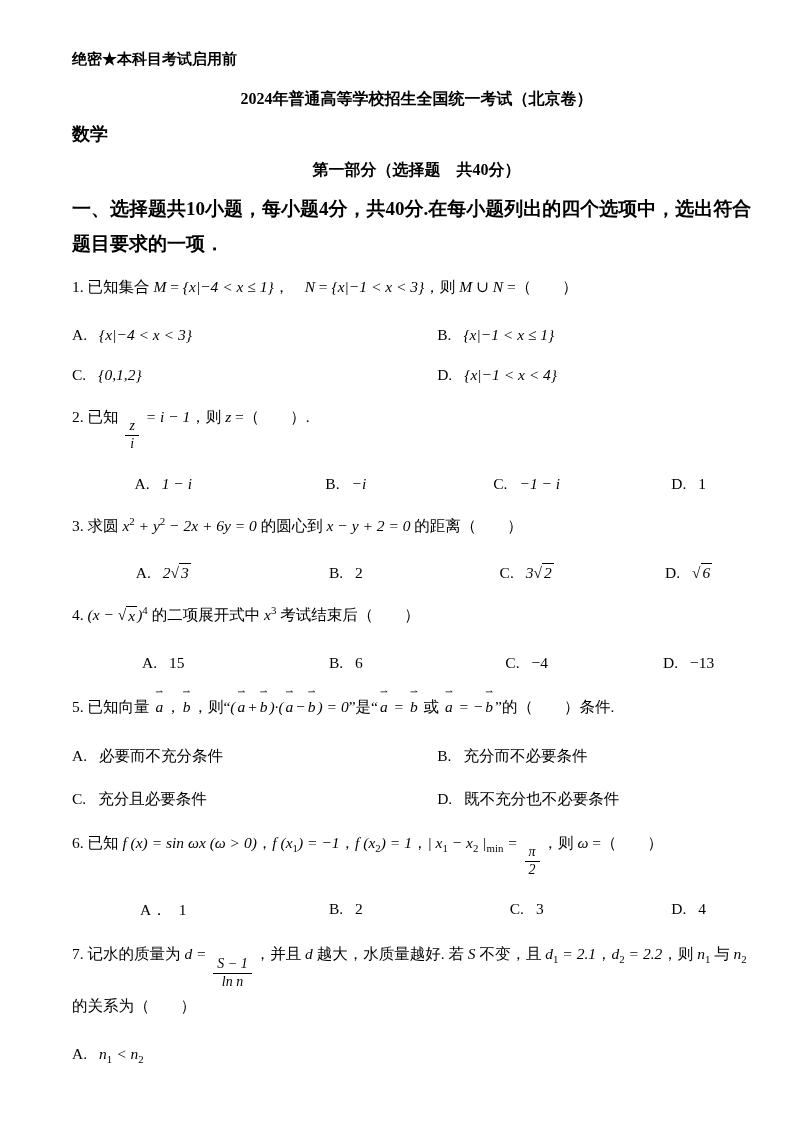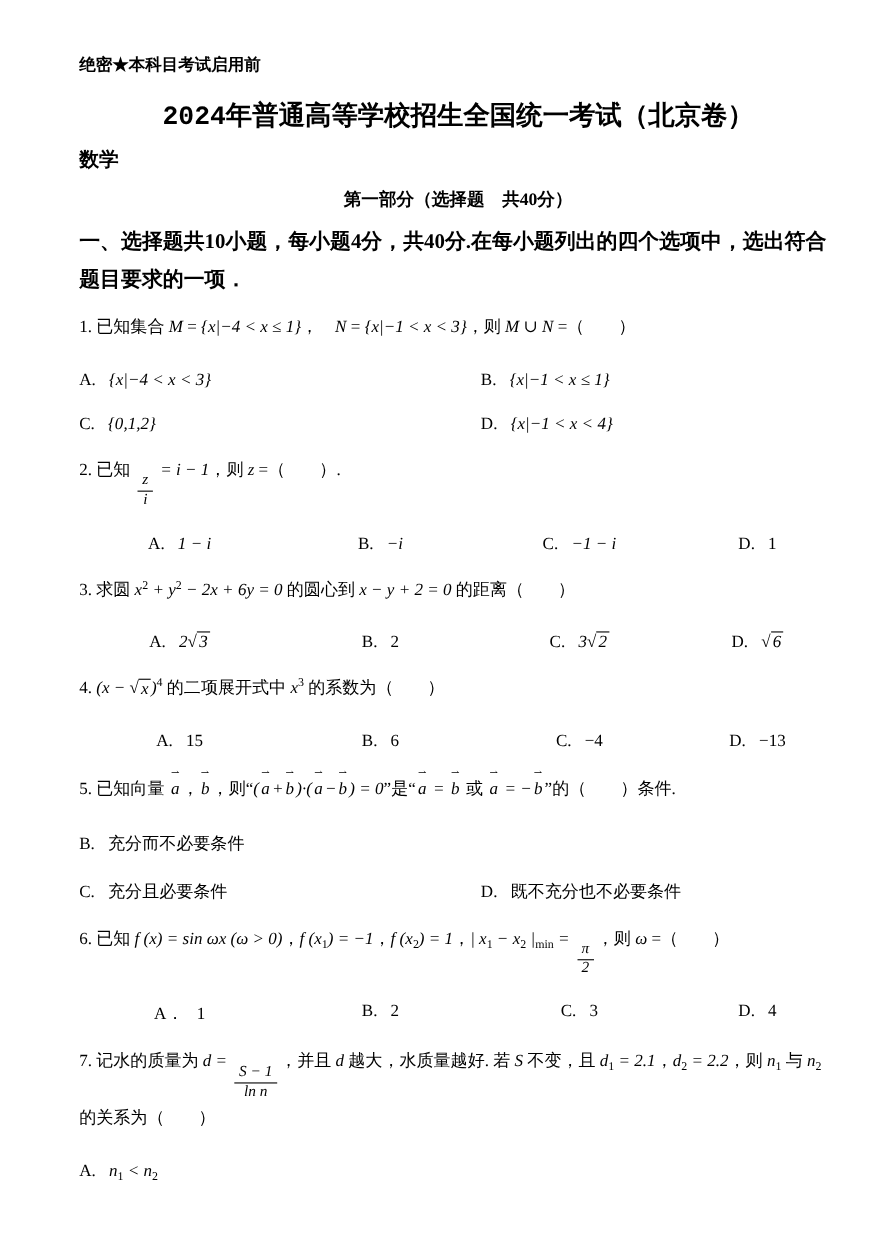--- a/index.html
+++ b/index.html
@@ -4,21 +4,21 @@
 <style>
   * { box-sizing: border-box; }
   html, body { margin: 0; padding: 0; background: #ffffff; }
   body {
     width: 793px; height: 1122px; overflow: hidden;
     font-family: "Liberation Serif", "DejaVu Serif", serif;
     color: #000; font-size: 15.5px;
   }
   .page { padding: 50px 32px 20px 72px; }
   .classification { font-weight: bold; font-size: 15px; margin-bottom: 20px; }
-  .title { text-align: center; font-size: 24px; font-weight: bold; margin: 0 0 12px 0; font-family: Liberation Mono, monospace; }
+  .title { text-align: center; font-size: 16px; font-weight: bold; margin: 0 0 12px 0; }
   .subject { text-align: left; font-size: 18px; font-weight: bold; margin: 0 0 14px 0; }
   .instructions { font-weight: bold; font-size: 15.5px; line-height: 1.85; margin: 0 0 8px 0; }
   .part-title { text-align: center; font-weight: bold; font-size: 16px; margin: 6px 0 10px 0; }
   .part-intro { font-weight: bold; font-size: 19px; line-height: 1.85; margin: 0 0 10px 0; }
   .question { margin-bottom: 17px; }
   .stem { line-height: 2.1; }
   .math { font-style: italic; }
   sup, sub { font-size: 0.7em; font-style: normal; }
   .opt-row { display: grid; margin-top: 22px; }
   .cols-4 { grid-template-columns: 26.5% 26.5% 26% 21%; text-align: center; }
@@ -78,31 +78,32 @@
       <div class="question">
         <div class="stem"><span class="ct">3. 求圆 </span><span class="math">x</span><sup>2</sup><span class="math"> + y</span><sup>2</sup><span class="math"> − 2x + 6y = 0</span><span class="ct"> 的圆心到 </span><span class="math">x − y + 2 = 0</span><span class="ct"> 的距离（　　）</span></div>
         <div class="opt-row cols-4">
           <div class="option"><span class="opt-label">A.</span><span class="opt-content"><span class="math">2</span><span class="sqrt"><span class="radical">√</span><span class="radicand">3</span></span></span></div>
           <div class="option"><span class="opt-label">B.</span><span class="opt-content"><span class="ct">2</span></span></div>
           <div class="option"><span class="opt-label">C.</span><span class="opt-content"><span class="math">3</span><span class="sqrt"><span class="radical">√</span><span class="radicand">2</span></span></span></div>
           <div class="option"><span class="opt-label">D.</span><span class="opt-content"><span class="sqrt"><span class="radical">√</span><span class="radicand">6</span></span></span></div>
         </div>
       </div>
       <div class="question">
-        <div class="stem"><span class="ct">4. </span><span class="math">(x − </span><span class="sqrt"><span class="radical">√</span><span class="radicand">x</span></span><span class="math">)</span><sup>4</sup><span class="ct"> 的二项展开式中 </span><span class="math">x</span><sup>3</sup><span class="ct"> 的系数为（　　）</span></div>
+        <div class="stem"><span class="ct">4. </span><span class="math">(x − </span><span class="sqrt"><span class="radical">√</span><span class="radicand">x</span></span><span class="math">)</span><sup>4</sup><span class="ct"> 的二项展开式中 </span><span class="math">x</span><sup>3</sup><span class="ct"> 考试结束后（　　）</span></div>
         <div class="opt-row cols-4">
           <div class="option"><span class="opt-label">A.</span><span class="opt-content"><span class="ct">15</span></span></div>
           <div class="option"><span class="opt-label">B.</span><span class="opt-content"><span class="ct">6</span></span></div>
           <div class="option"><span class="opt-label">C.</span><span class="opt-content"><span class="ct">−4</span></span></div>
           <div class="option"><span class="opt-label">D.</span><span class="opt-content"><span class="ct">−13</span></span></div>
         </div>
       </div>
       <div class="question">
         <div class="stem"><span class="ct">5. 已知向量 </span><span class="vec"><span class="vec-arrow">⇀</span><span class="vec-letter">a</span></span><span class="ct">，</span><span class="vec"><span class="vec-arrow">⇀</span><span class="vec-letter">b</span></span><span class="ct">，则“</span><span class="math">(</span><span class="vec"><span class="vec-arrow">⇀</span><span class="vec-letter">a</span></span><span class="math">+</span><span class="vec"><span class="vec-arrow">⇀</span><span class="vec-letter">b</span></span><span class="math">)·(</span><span class="vec"><span class="vec-arrow">⇀</span><span class="vec-letter">a</span></span><span class="math">−</span><span class="vec"><span class="vec-arrow">⇀</span><span class="vec-letter">b</span></span><span class="math">) = 0</span><span class="ct">”是“</span><span class="vec"><span class="vec-arrow">⇀</span><span class="vec-letter">a</span></span><span class="math"> = </span><span class="vec"><span class="vec-arrow">⇀</span><span class="vec-letter">b</span></span><span class="ct"> 或 </span><span class="vec"><span class="vec-arrow">⇀</span><span class="vec-letter">a</span></span><span class="math"> = −</span><span class="vec"><span class="vec-arrow">⇀</span><span class="vec-letter">b</span></span><span class="ct">”的（　　）条件.</span></div>
         <div class="opt-row cols-2">
+          <div class="option"><span class="opt-label">A.</span><span class="opt-content"><span class="ct">必要而不充分条件</span></span></div>
           <div class="option"><span class="opt-label">B.</span><span class="opt-content"><span class="ct">充分而不必要条件</span></span></div>
         </div>
         <div class="opt-row cols-2">
           <div class="option"><span class="opt-label">C.</span><span class="opt-content"><span class="ct">充分且必要条件</span></span></div>
           <div class="option"><span class="opt-label">D.</span><span class="opt-content"><span class="ct">既不充分也不必要条件</span></span></div>
         </div>
       </div>
       <div class="question">
         <div class="stem"><span class="ct">6. 已知 </span><span class="math">f (x) = sin ωx (ω &gt; 0)</span><span class="ct">，</span><span class="math">f (x</span><sub>1</sub><span class="math">) = −1</span><span class="ct">，</span><span class="math">f (x</span><sub>2</sub><span class="math">) = 1</span><span class="ct">，</span><span class="math">| x</span><sub>1</sub><span class="math"> − x</span><sub>2</sub><span class="math"> |</span><sub>min</sub><span class="math"> = </span><span class="frac">
             <span class="num">π</span>

